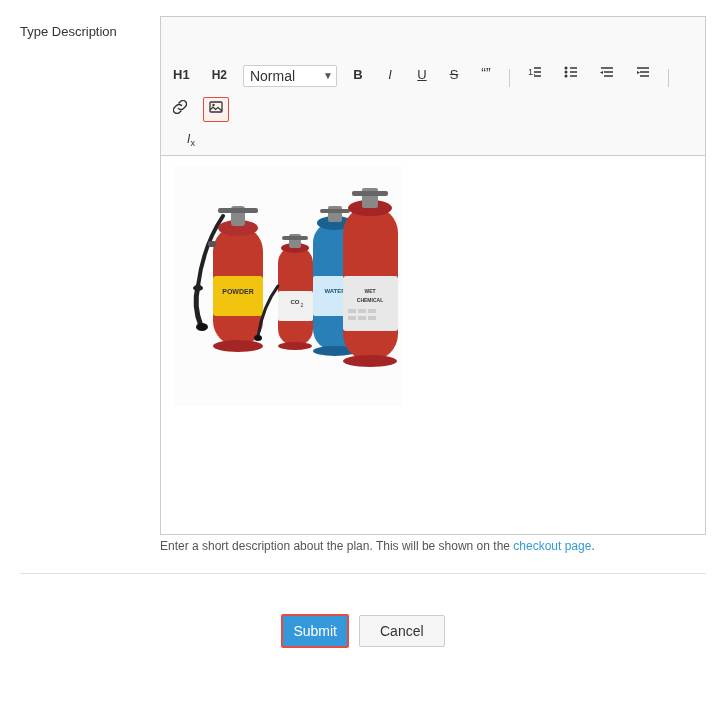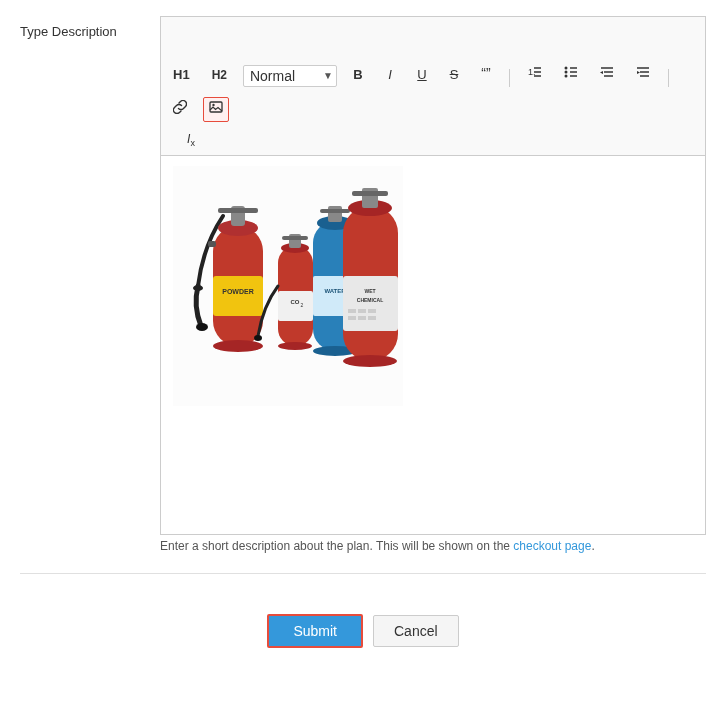--- a/index.html
+++ b/index.html
@@ -185,21 +185,21 @@
       justify-content: center;
       align-items: center;
       gap: 10px;
       padding: 20px 0 10px;
     }
 
     .btn-submit {
       background: #3498db;
       color: #fff;
       border: 2px solid #e74c3c;
-      padding: 7px 24px;
+      padding: 7px 10px;
       font-size: 14px;
       cursor: pointer;
       border-radius: 2px;
     }
 
     .btn-cancel {
       background: #f5f5f5;
       color: #333;
       border: 1px solid #ccc;
       padding: 7px 20px;

